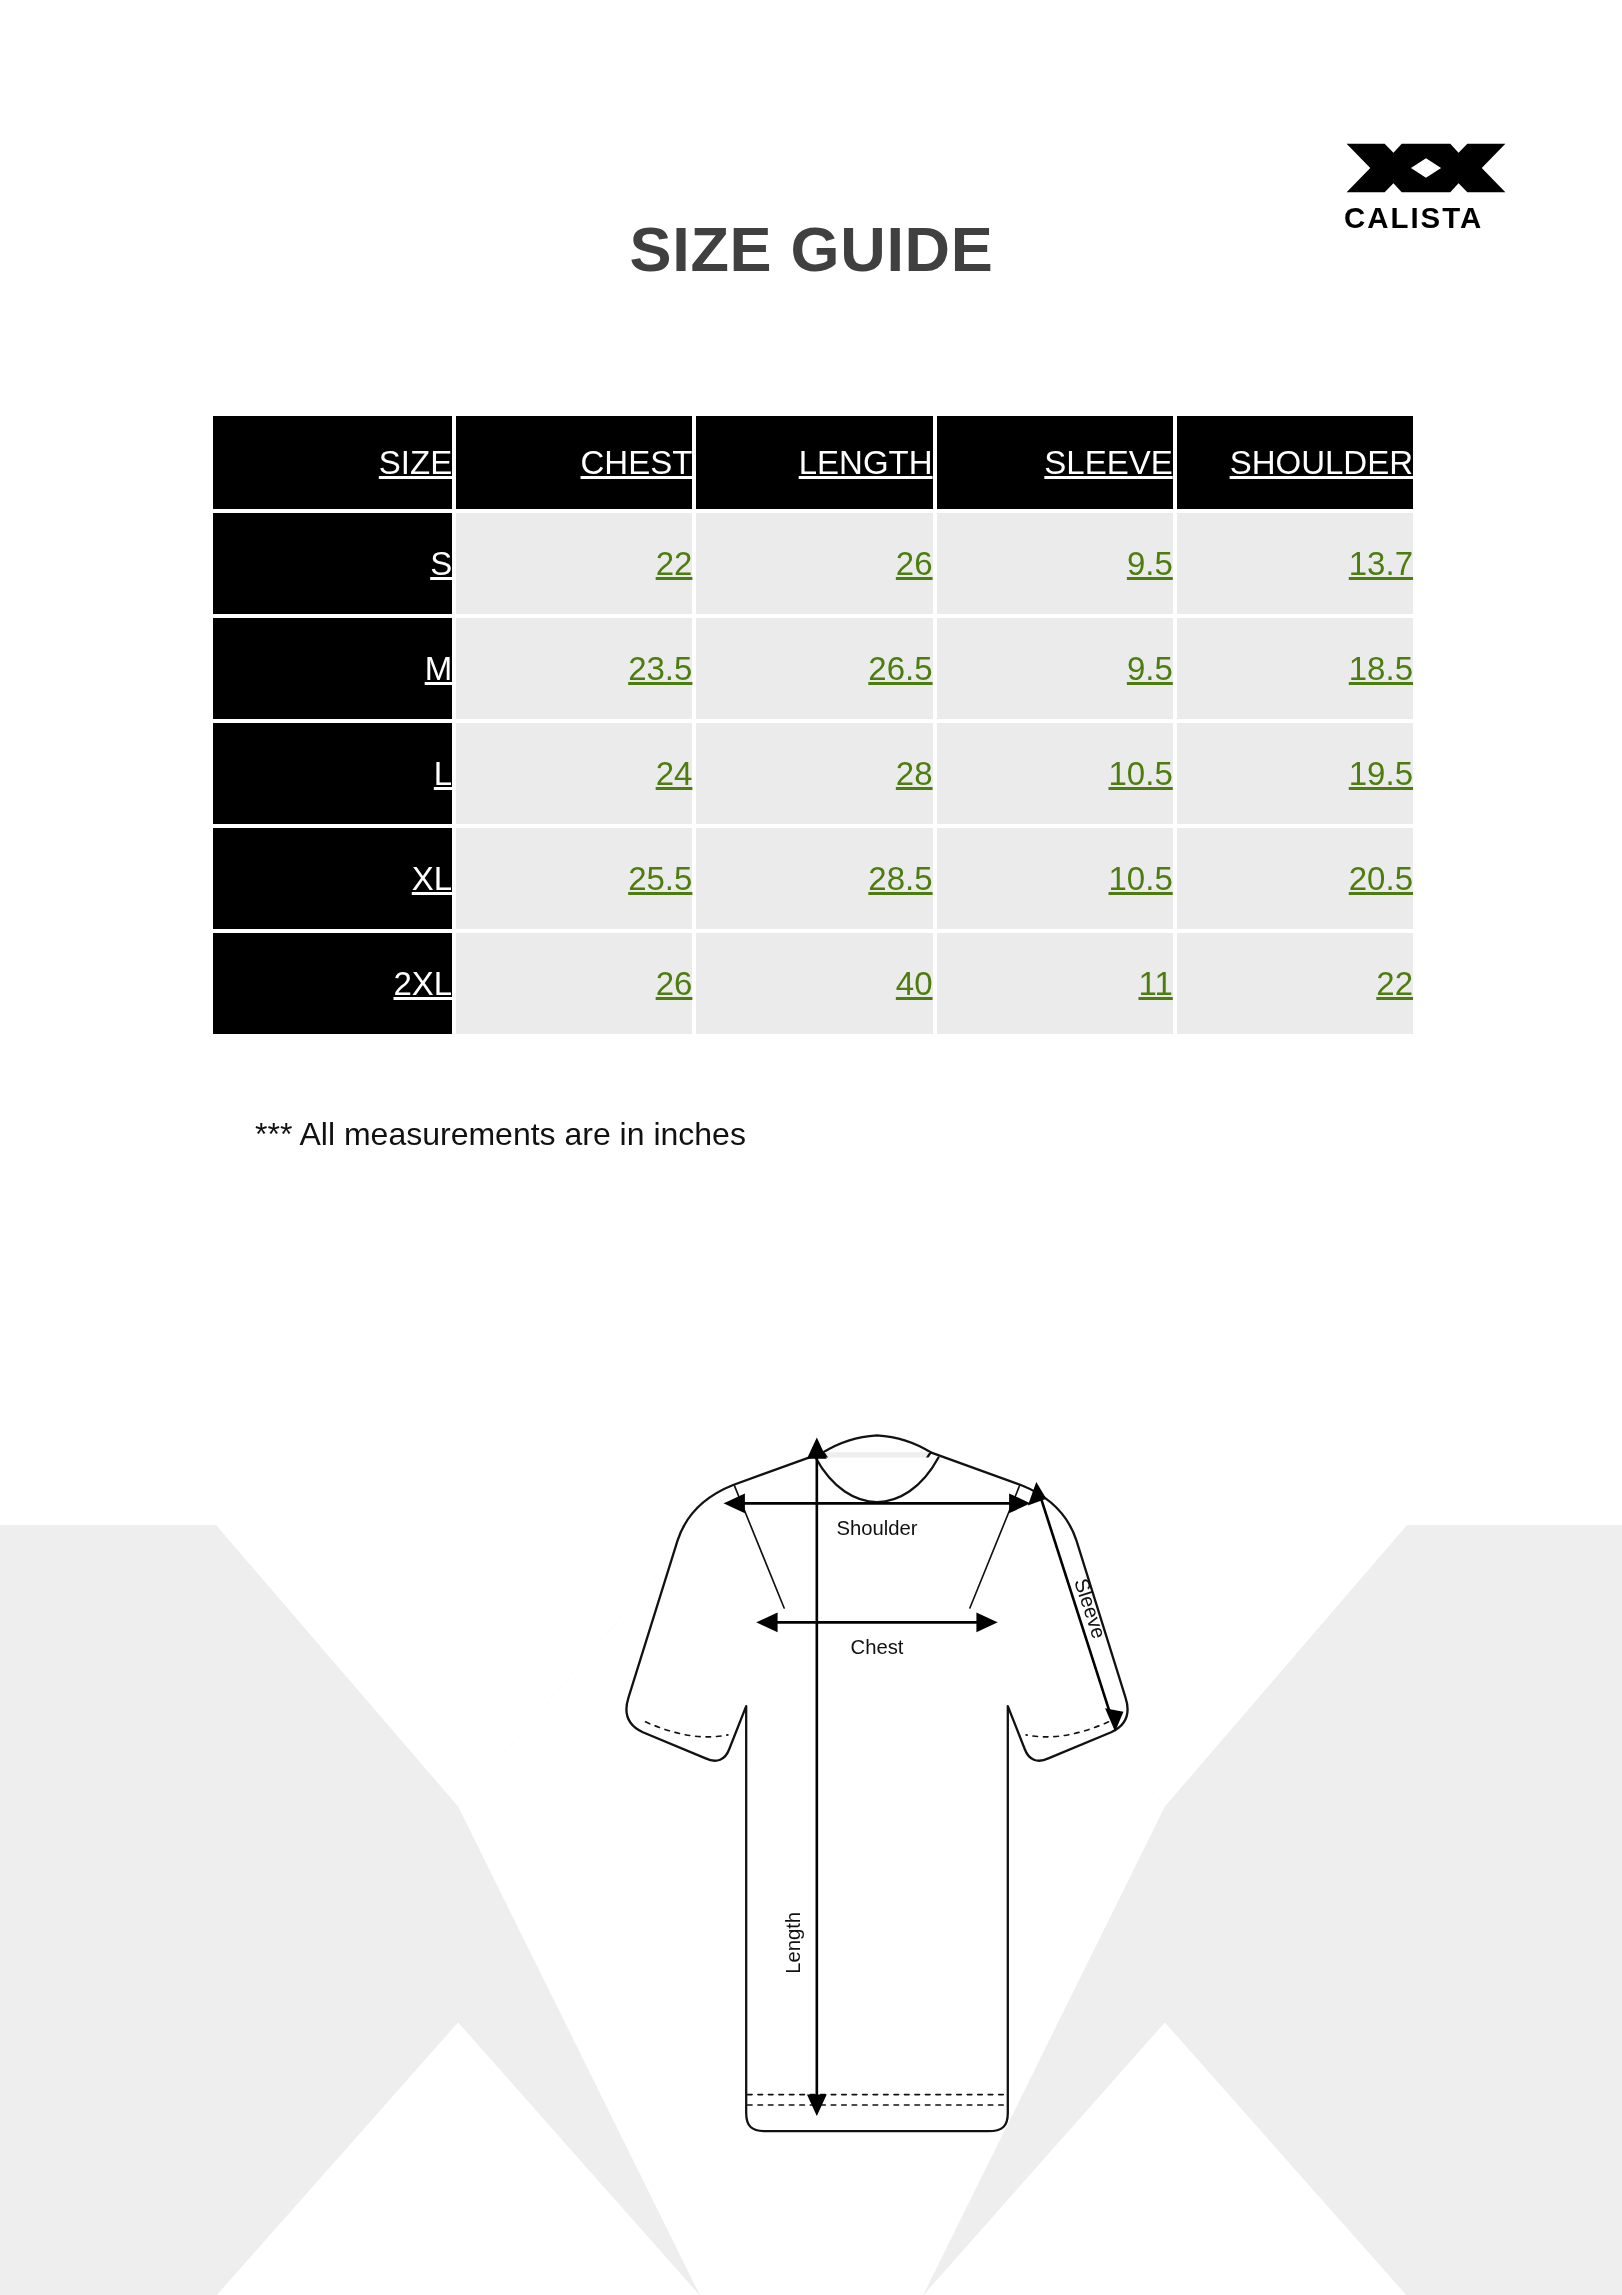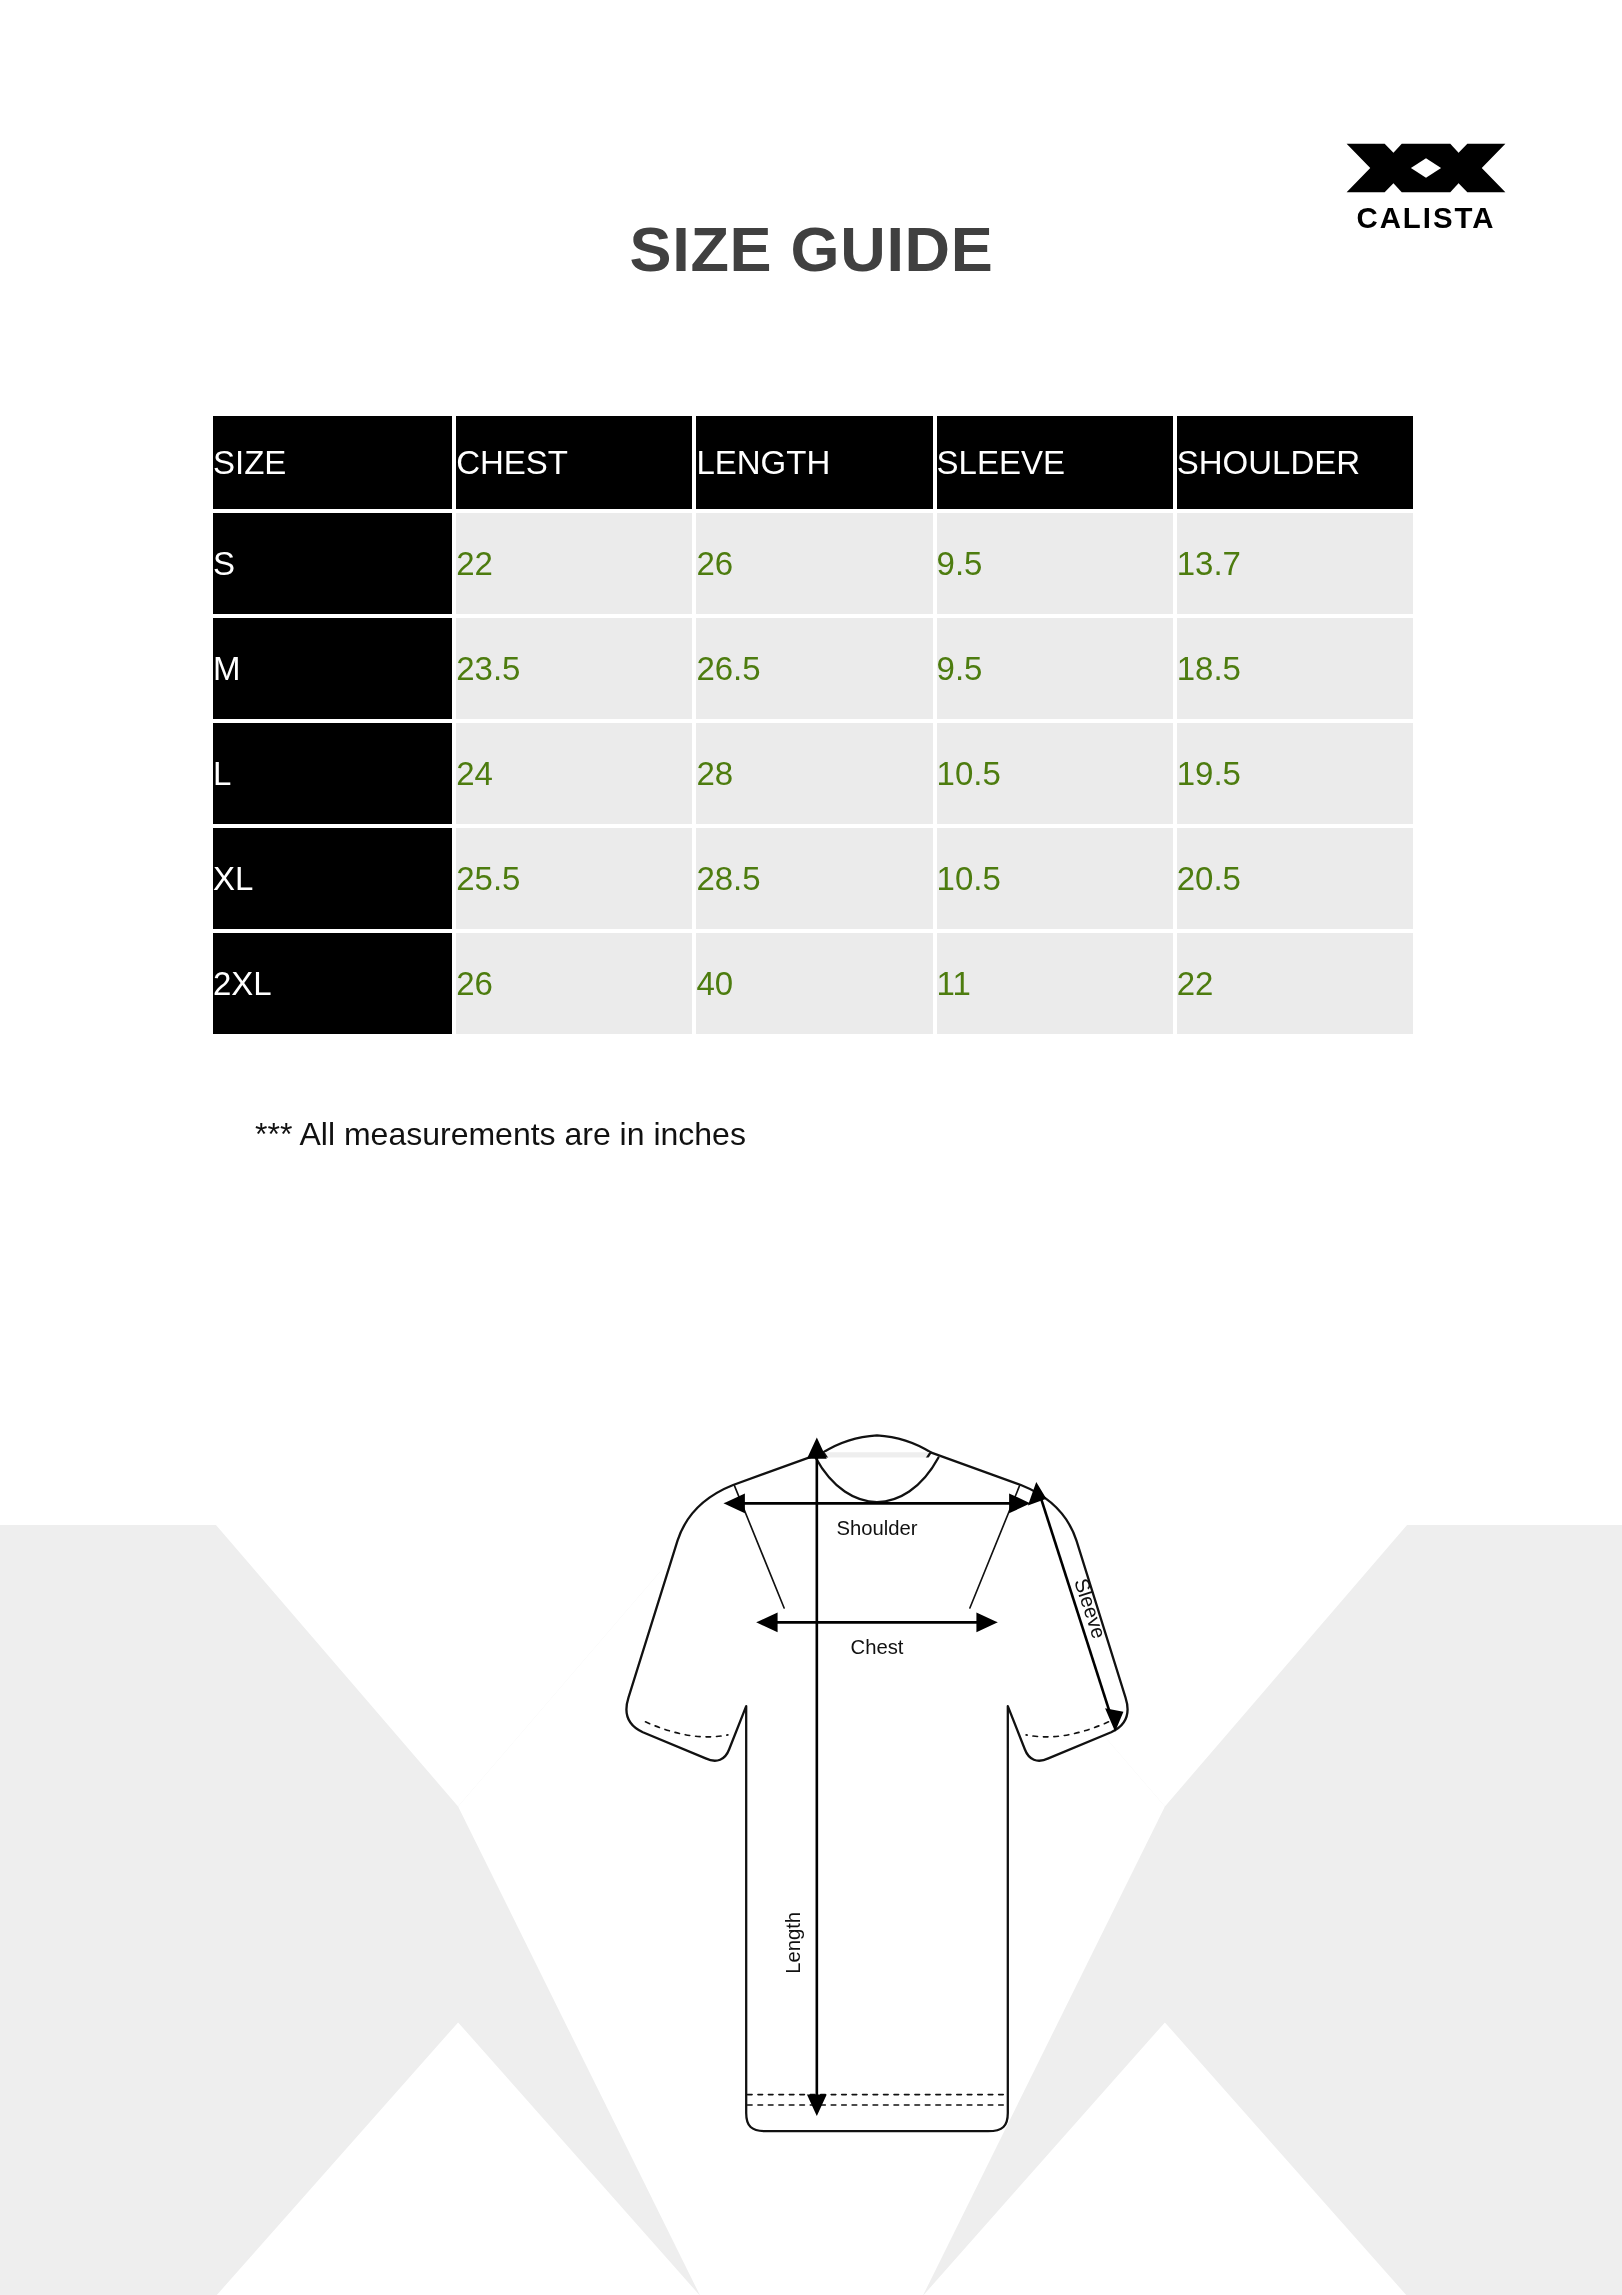--- a/index.html
+++ b/index.html
@@ -29,21 +29,20 @@
     overflow: hidden;
     pointer-events: none;
   }
 
   
   #logo {
     position: absolute;
     right: 115px;
     top: 141px;
     width: 164px;
-    text-align: center;
   }
   #logo-mark { display: block; }
   #logo-text {
     display: block;
     font-size: 29.4px;
     font-weight: bold;
     letter-spacing: 2px;
     margin-top: 3.9px;
     color: #000;
   }
@@ -65,25 +64,26 @@
   #size-table {
     position: absolute;
     left: 211px;
     top: 414px;
     width: 1204px;
     border-collapse: separate;
     border-spacing: 0;
   }
   #size-table th, #size-table td {
     height: 105px;
-    text-align: left;
+    text-align: right;
     vertical-align: middle;
     font-size: 33px;
     font-weight: normal;
     border: 2px solid #ffffff;
+    text-decoration: underline;
   }
   #size-table thead th {
     background: #000000;
     color: #ffffff;
     font-weight: normal;
     height: 97px;
     font-size: 33px;
   }
   #size-table tbody td.size-cell {
     background: #000000;

